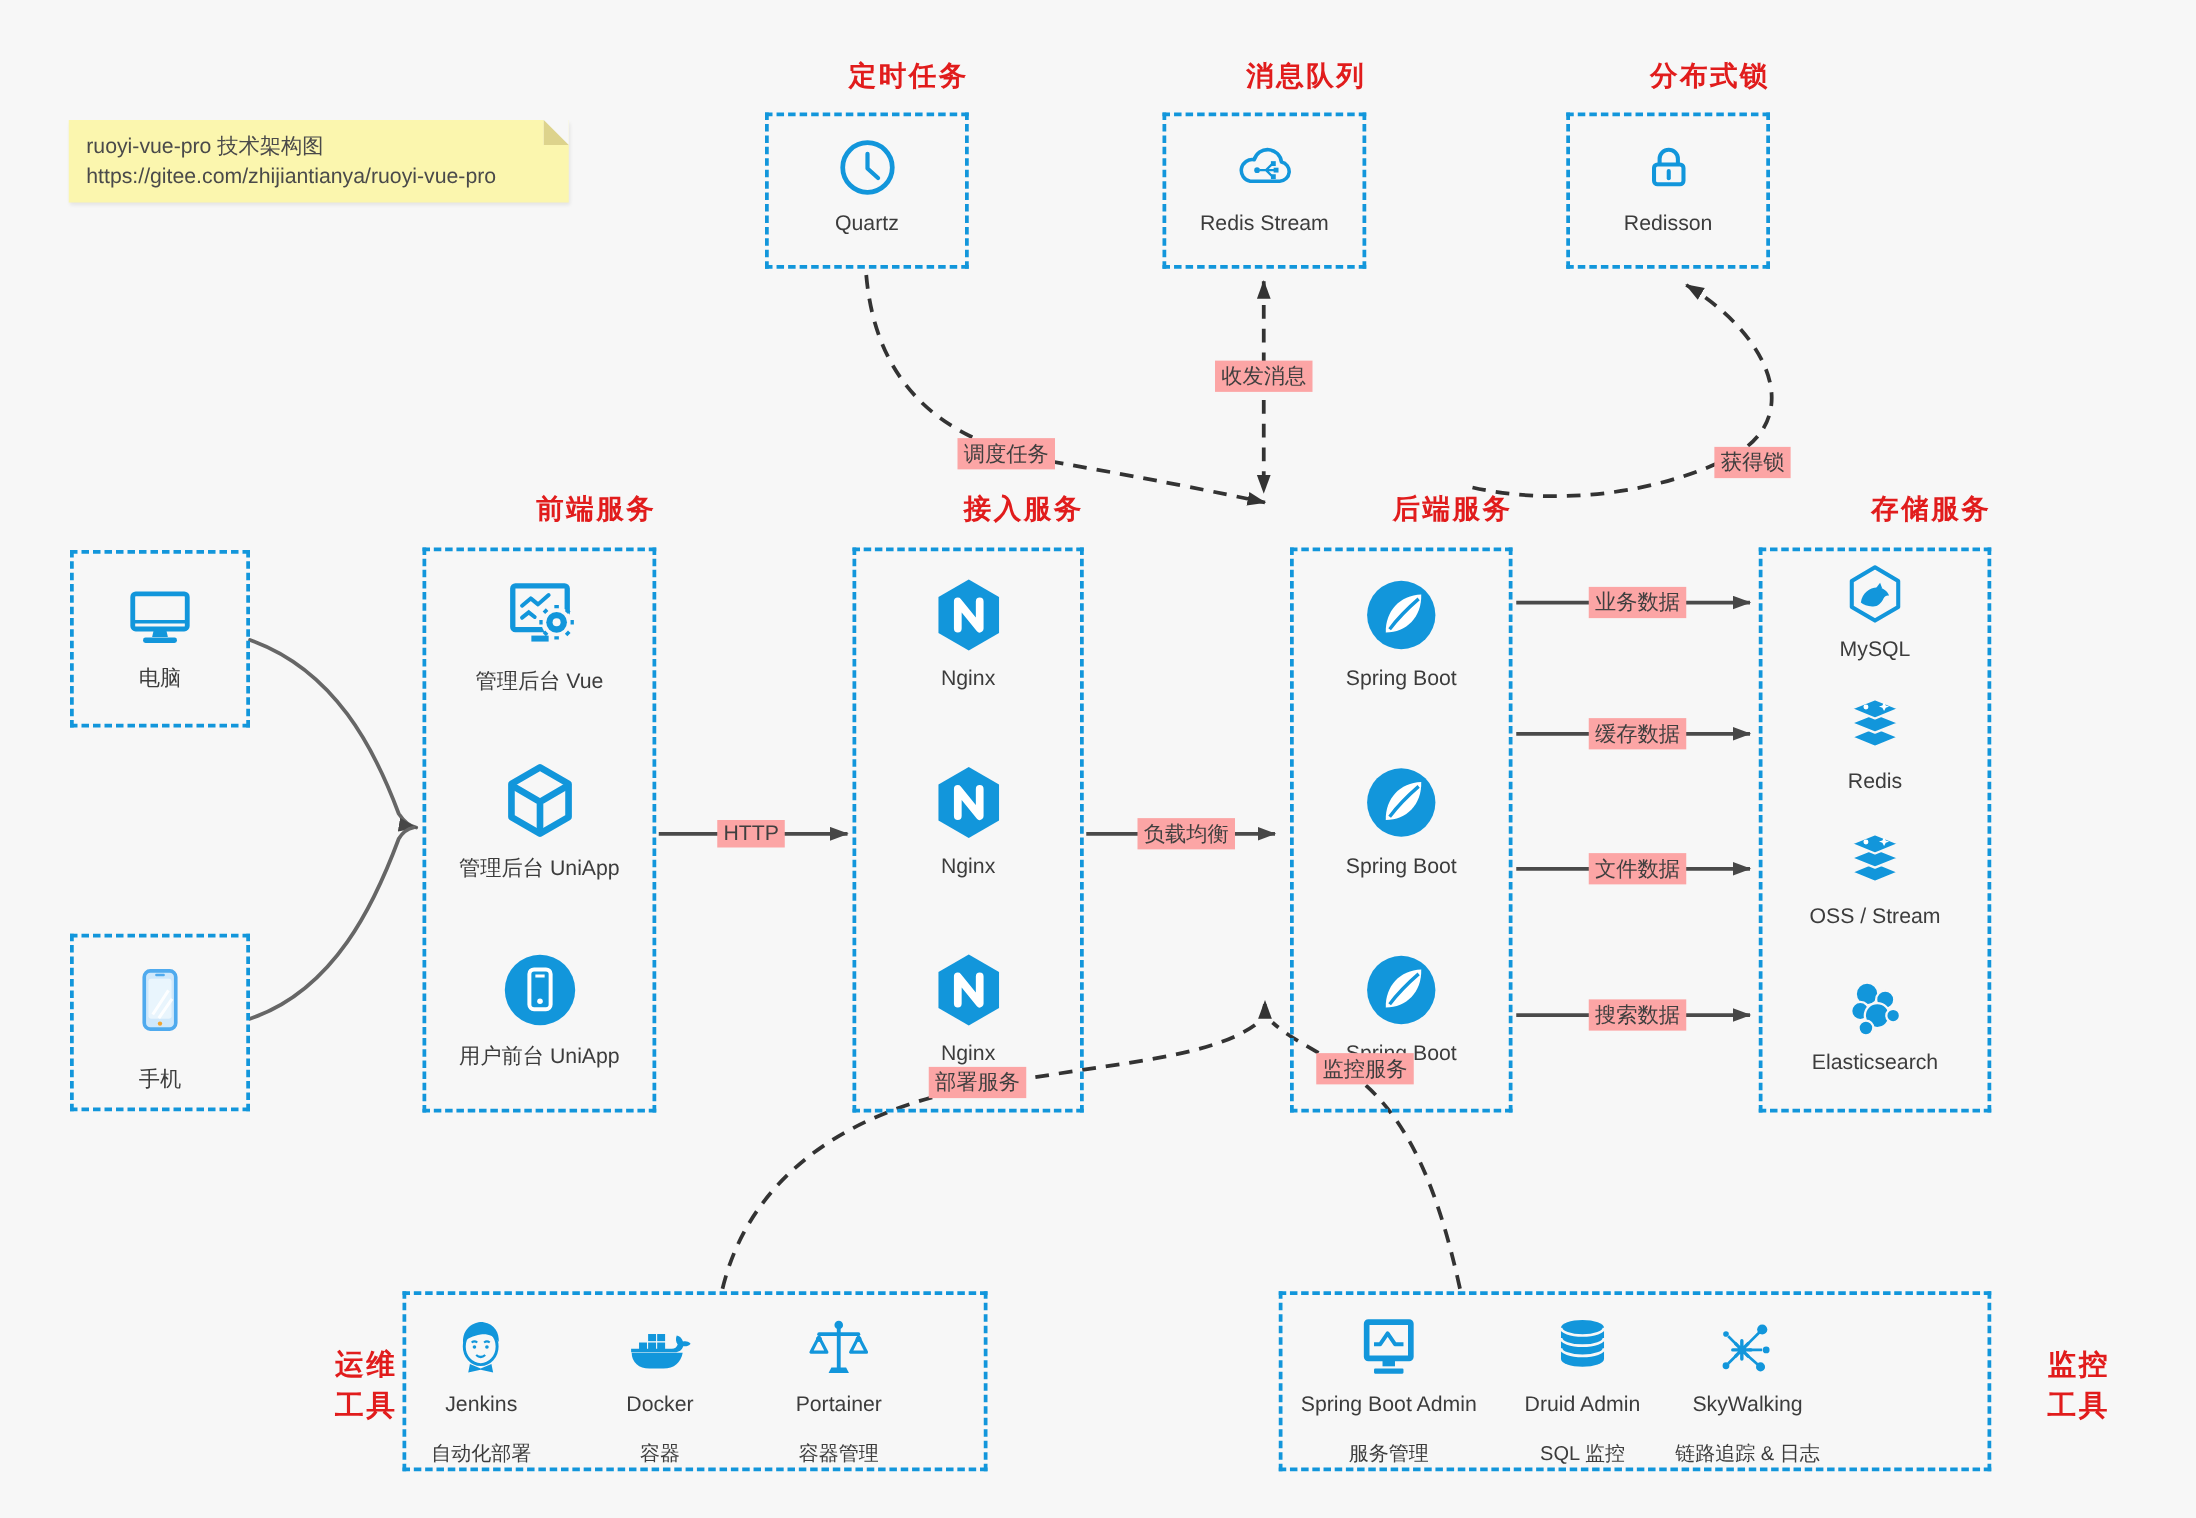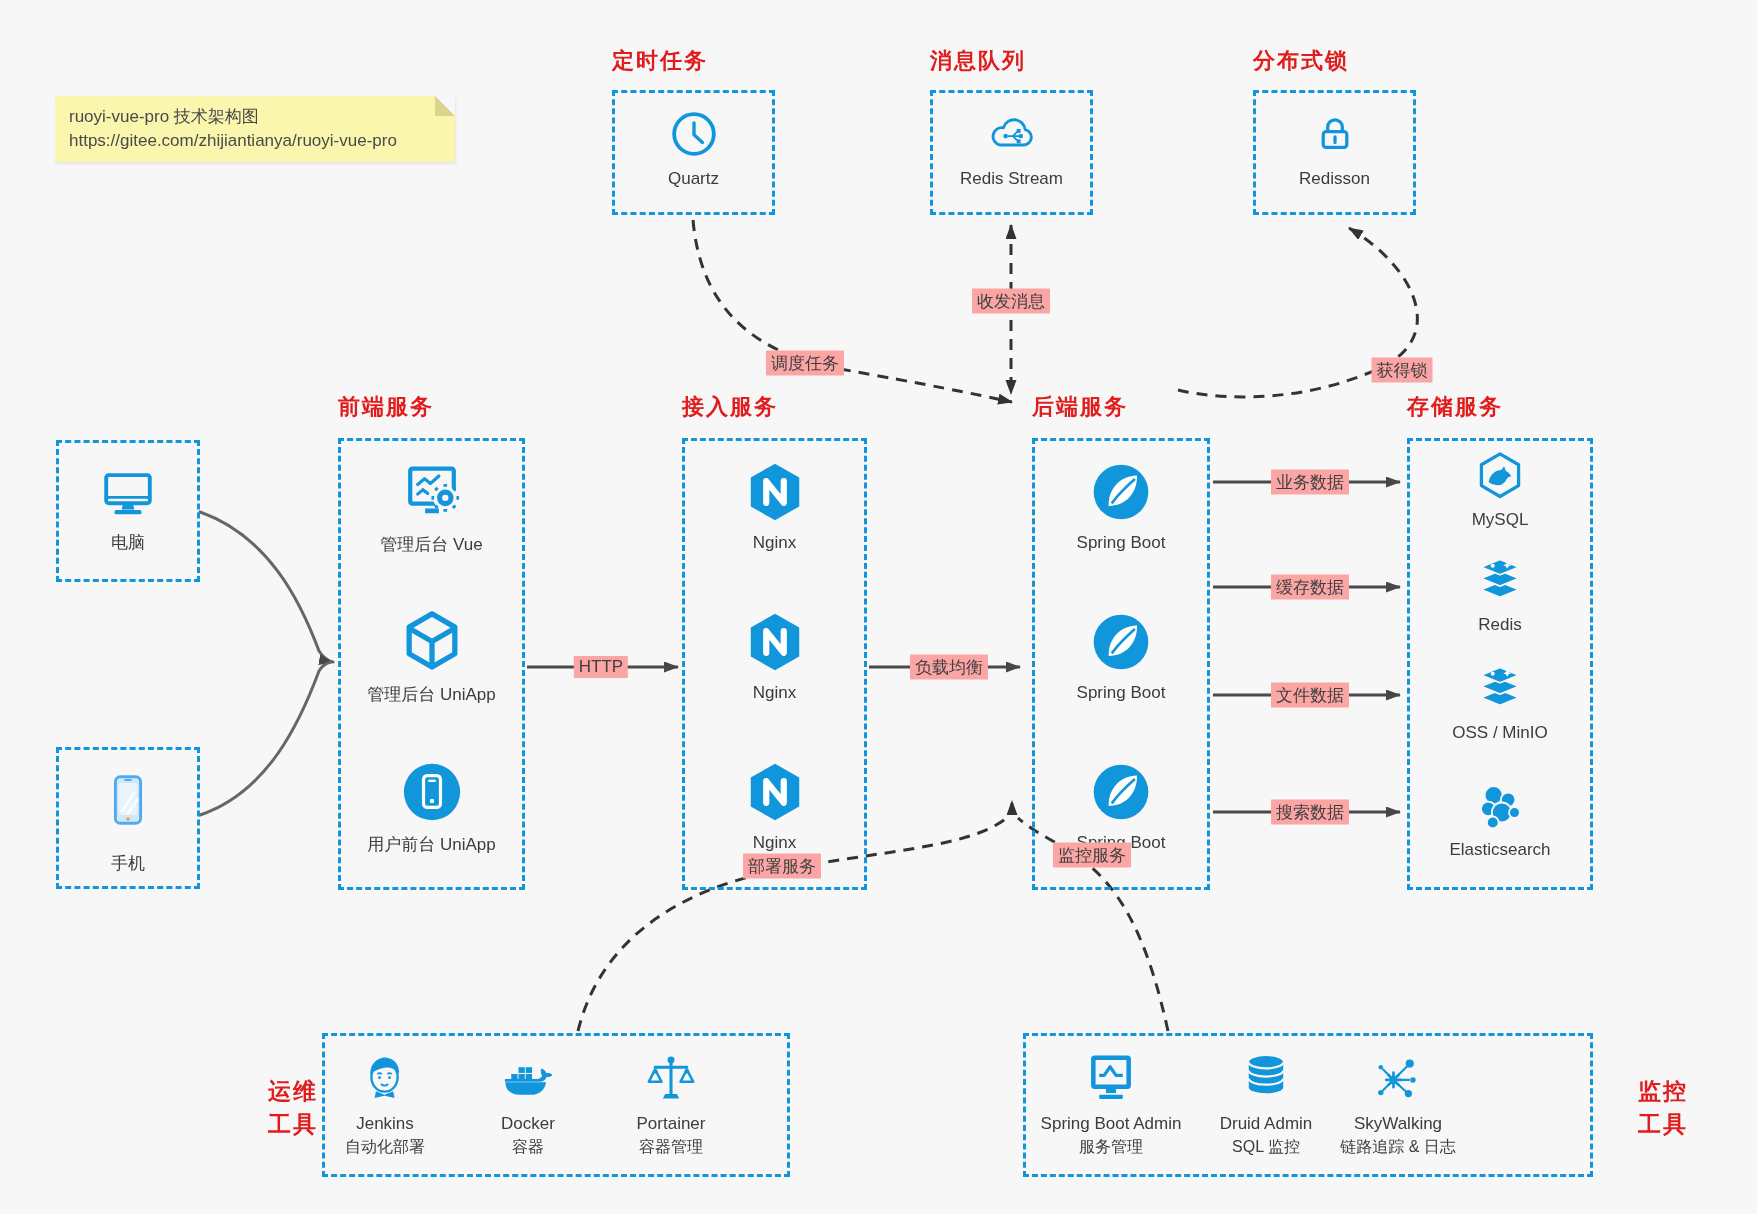--- a/index.html
+++ b/index.html
@@ -9,21 +9,21 @@
   }
   *{box-sizing:border-box;}
   body{margin:0;background:#f7f7f7;font-family:"Liberation Sans","DejaVu Sans",sans-serif;}
   .canvas{position:relative;width:1757px;height:1214px;background:#f7f7f7;overflow:hidden;}
 
   .wires{position:absolute;left:0;top:0;z-index:1;}
 
   .dashed-box{position:absolute;border:3px dashed var(--accent);z-index:2;}
   .vbox{display:flex;flex-direction:column;align-items:center;}
 
-  .col-title{position:absolute;text-align:left;font-size:22px;font-weight:700;
+  .col-title{position:absolute;text-align:right;font-size:22px;font-weight:700;
              color:var(--title_red);letter-spacing:2px;z-index:3;}
   .side-title{position:absolute;text-align:right;font-size:23px;font-weight:700;
               color:var(--title_red);line-height:33px;letter-spacing:2px;z-index:3;}
 
   .item-label{font-size:17px;color:#3c3c3c;text-align:center;white-space:nowrap;}
 
   .svc-item{position:absolute;left:0;right:0;text-align:center;}
   .svc-item .icon{display:block;margin:0 auto;}
   .svc-item .item-label{margin-top:7px;}
 
@@ -34,21 +34,21 @@
         padding:9px 0 0 14px;font-size:17px;color:#4a4a4a;line-height:24px;z-index:3;
         box-shadow:1px 2px 3px rgba(0,0,0,.08);}
   .note::after{content:"";position:absolute;top:0;right:0;width:0;height:0;
                border-left:20px solid #ddd38c;border-top:20px solid #f7f7f7;}
 
   .icon{color:var(--accent);}
 
   .bg-item{position:absolute;top:0;height:100%;text-align:center;padding-top:14px;}
   .bg-item .icon{display:block;margin:0 auto;}
   .bg-name{font-size:17px;color:#3c3c3c;margin-top:6px;white-space:nowrap;}
-  .bg-desc{font-size:16px;color:#3c3c3c;margin-top:3px;white-space:nowrap;}
+  .bg-desc{font-size:16px;color:#3c3c3c;margin-top:19px;white-space:nowrap;}
 </style>
 </head>
 <body>
 
 <svg width="0" height="0" style="position:absolute" aria-hidden="true">
   <defs>
     <symbol id="sym-clock" viewBox="0 0 64 64">
       <circle cx="32" cy="32" r="23.5" fill="none" stroke="currentColor" stroke-width="4.5"></circle>
       <path d="M32,19 V33 L42,42" fill="none" stroke="currentColor" stroke-width="4" stroke-linecap="round" stroke-linejoin="round"></path>
     </symbol>
@@ -336,21 +336,21 @@
     <div class="svc-item" style="top:7px">
       <svg class="icon" width="58" height="58">
           <use href="#sym-mysql"></use>
         </svg>
       <div class="item-label" style="margin-top:4px">MySQL</div>
     </div>
     <div class="svc-item" style="top:220px">
       <svg class="icon" width="58" height="58">
           <use href="#sym-redisstack"></use>
         </svg>
-      <div class="item-label" style="margin-top:4px">OSS / MinIO</div>
+      <div class="item-label" style="margin-top:4px">OSS / Stream</div>
     </div>
     <div class="svc-item" style="top:337px">
       <svg class="icon" width="58" height="58">
           <use href="#sym-elastic"></use>
         </svg>
       <div class="item-label" style="margin-top:4px">Elasticsearch</div>
     </div>
   </div>
 
   <div class="side-title" style="left:234px;top:1075px;width:84px">

